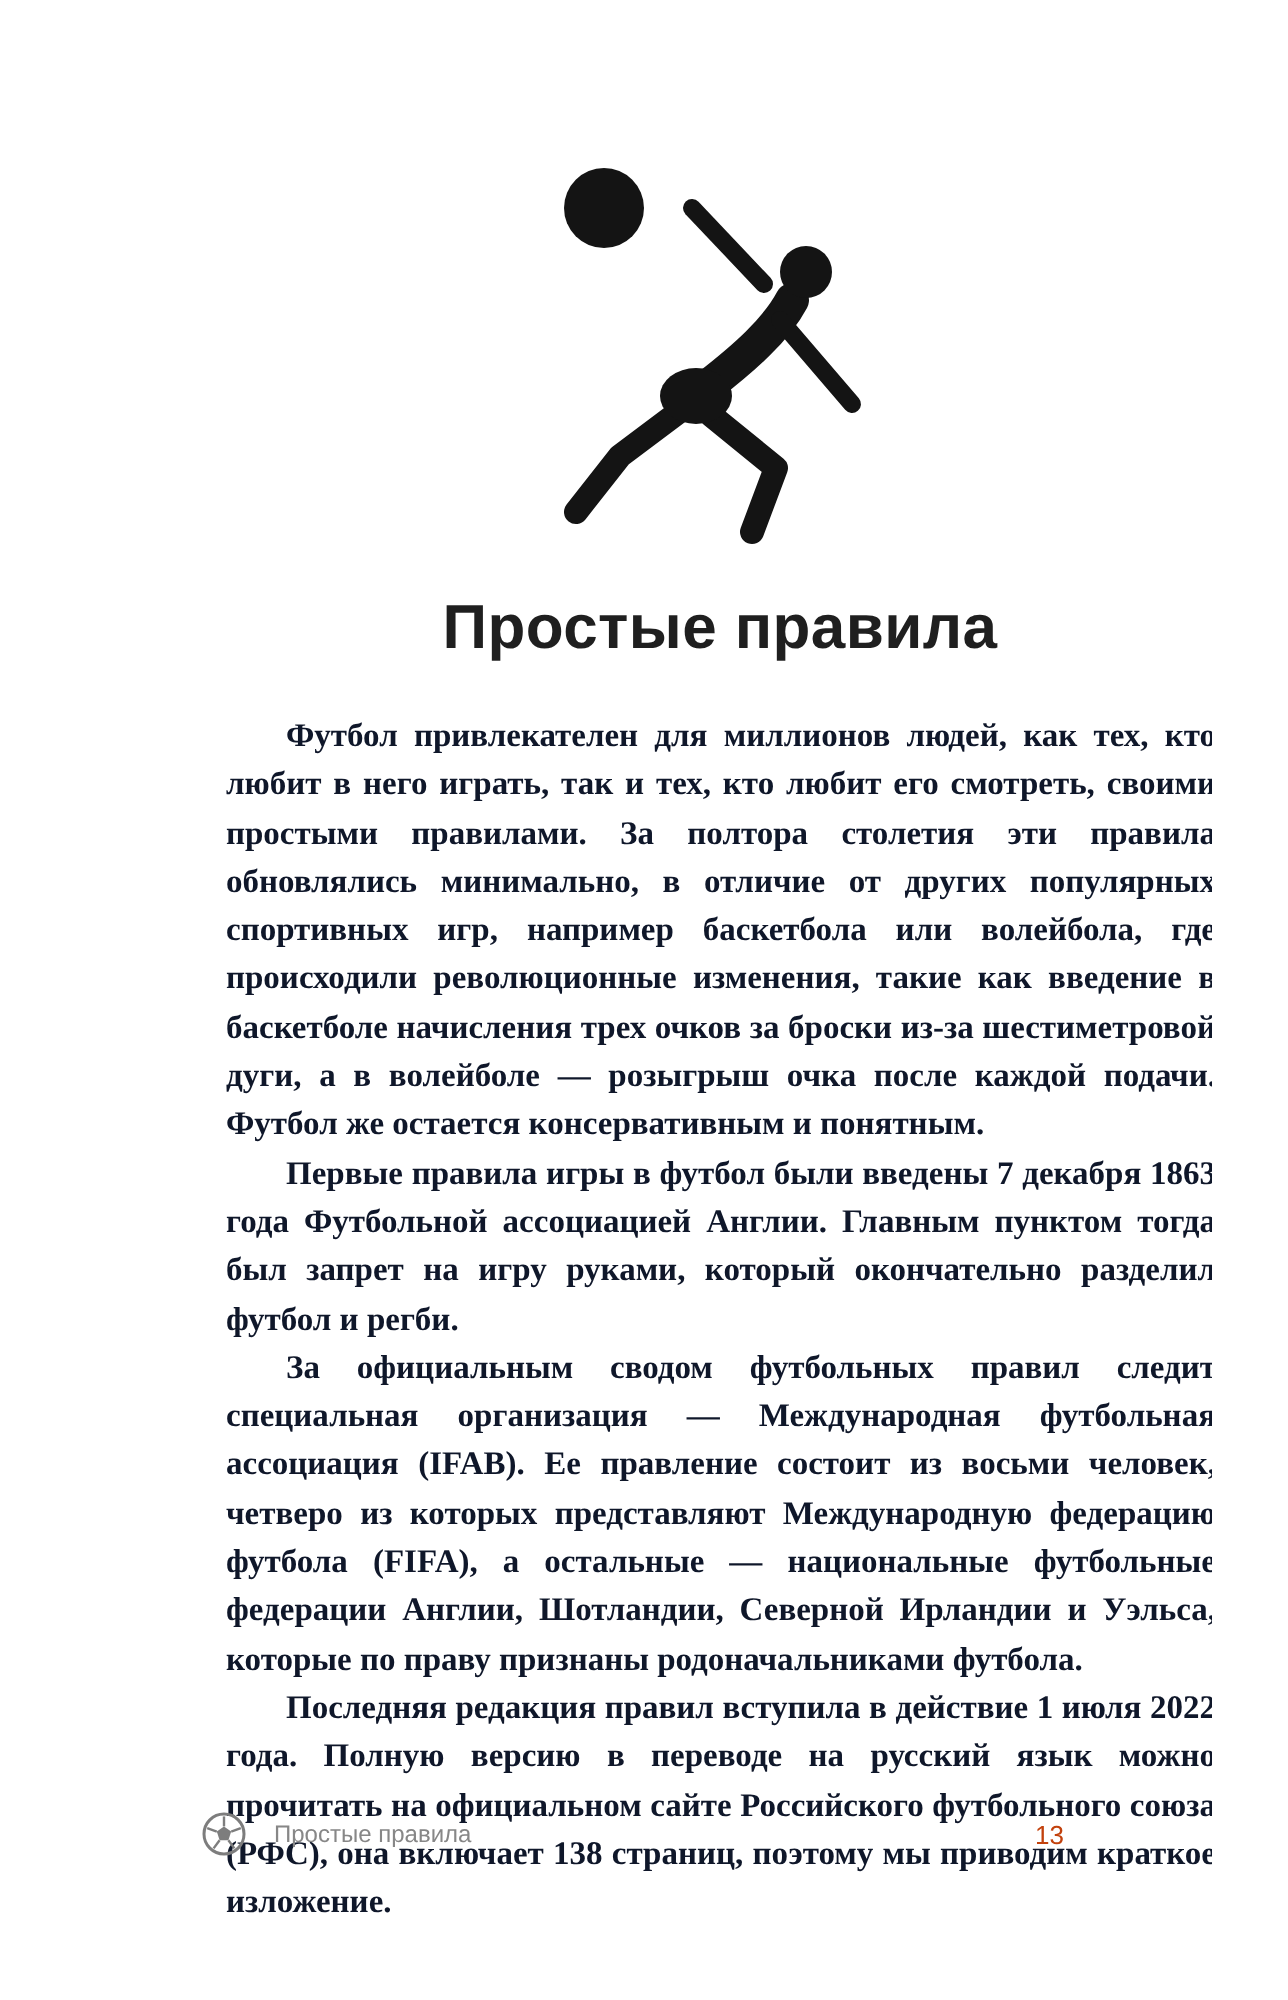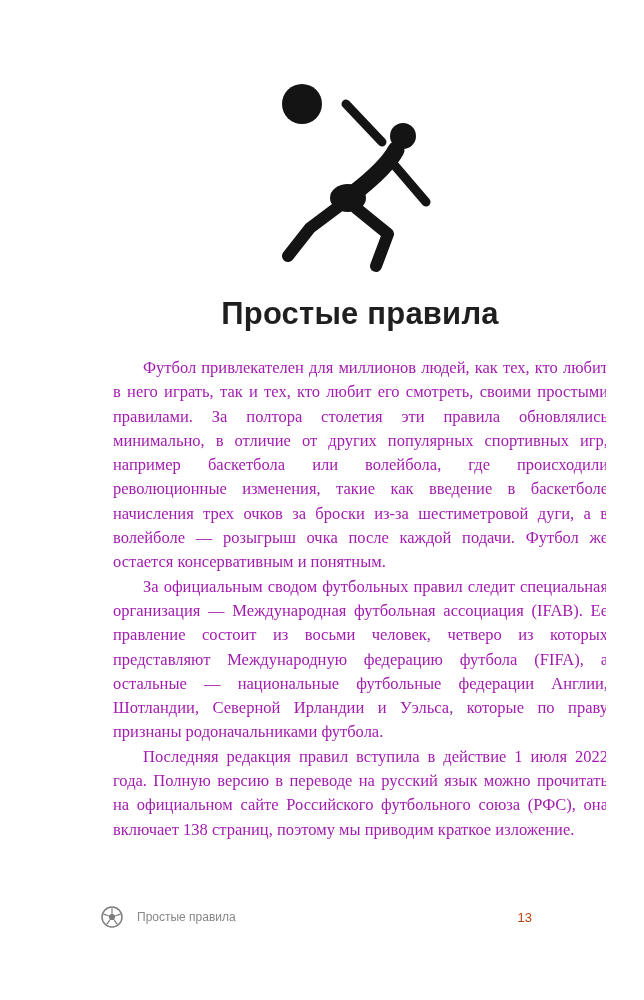--- a/index.html
+++ b/index.html
@@ -37,24 +37,25 @@
     font-weight: 700;
     font-size: 31px;
     letter-spacing: 0.2px;
     color: #1f1f1f;
   }
   .body {
     position: absolute;
     top: 356px;
     left: 75px;
     width: 495px;
-    color: #a21caf;
+    color: #0f172a;
     font-size: 16.5px;
     line-height: 24.3px;
     text-align: justify;
+    font-weight: bold;
   }
   .body p {
     margin: 0;
     text-indent: 30px;
   }
   .footer {
     position: absolute;
     left: 62px;
     right: 74px;
     top: 905px;
@@ -108,20 +109,21 @@
       <circle cx="153" cy="56" r="13" fill="#141414"></circle>
 
       <ellipse cx="98" cy="118" rx="18" ry="14" fill="#141414"></ellipse>
     </svg>
   </div>
 
   <h1 class="title">Простые правила</h1>
 
   <main class="body">
     <p>Футбол привлекателен для миллионов людей, как тех, кто любит в него играть, так и тех, кто любит его смотреть, своими простыми правилами. За полтора столетия эти правила обновлялись минимально, в отличие от других популярных спортивных игр, например баскетбола или волейбола, где происходили революционные изменения, такие как введение в баскетболе начисления трех очков за броски из-за шестиметровой дуги, а в волейболе — розыгрыш очка после каждой подачи. Футбол же остается консервативным и понятным.</p>
+    <p>Первые правила игры в футбол были введены 7 декабря 1863 года Футбольной ассоциацией Англии. Главным пунктом тогда был запрет на игру руками, который окончательно разделил футбол и регби.</p>
     <p>За официальным сводом футбольных правил следит специальная организация — Международная футбольная ассоциация (IFAB). Ее правление состоит из восьми человек, четверо из которых представляют Международную федерацию футбола (FIFA), а остальные — национальные футбольные федерации Англии, Шотландии, Северной Ирландии и Уэльса, которые по праву признаны родоначальниками футбола.</p>
     <p>Последняя редакция правил вступила в действие 1 июля 2022 года. Полную версию в переводе на русский язык можно прочитать на официальном сайте Российского футбольного союза (РФС), она включает 138 страниц, поэтому мы приводим краткое изложение.</p>
   </main>
 
   <footer class="footer">
     <span class="f-left">
       <span class="ball-icon">
         <svg width="24" height="24" viewBox="0 0 24 24">
           <circle cx="12" cy="12" r="10" fill="none" stroke="#7d7d7d" stroke-width="1.5"></circle>
           <polygon points="12,8.2 15.6,10.8 14.2,15.1 9.8,15.1 8.4,10.8" fill="#7d7d7d"></polygon>

